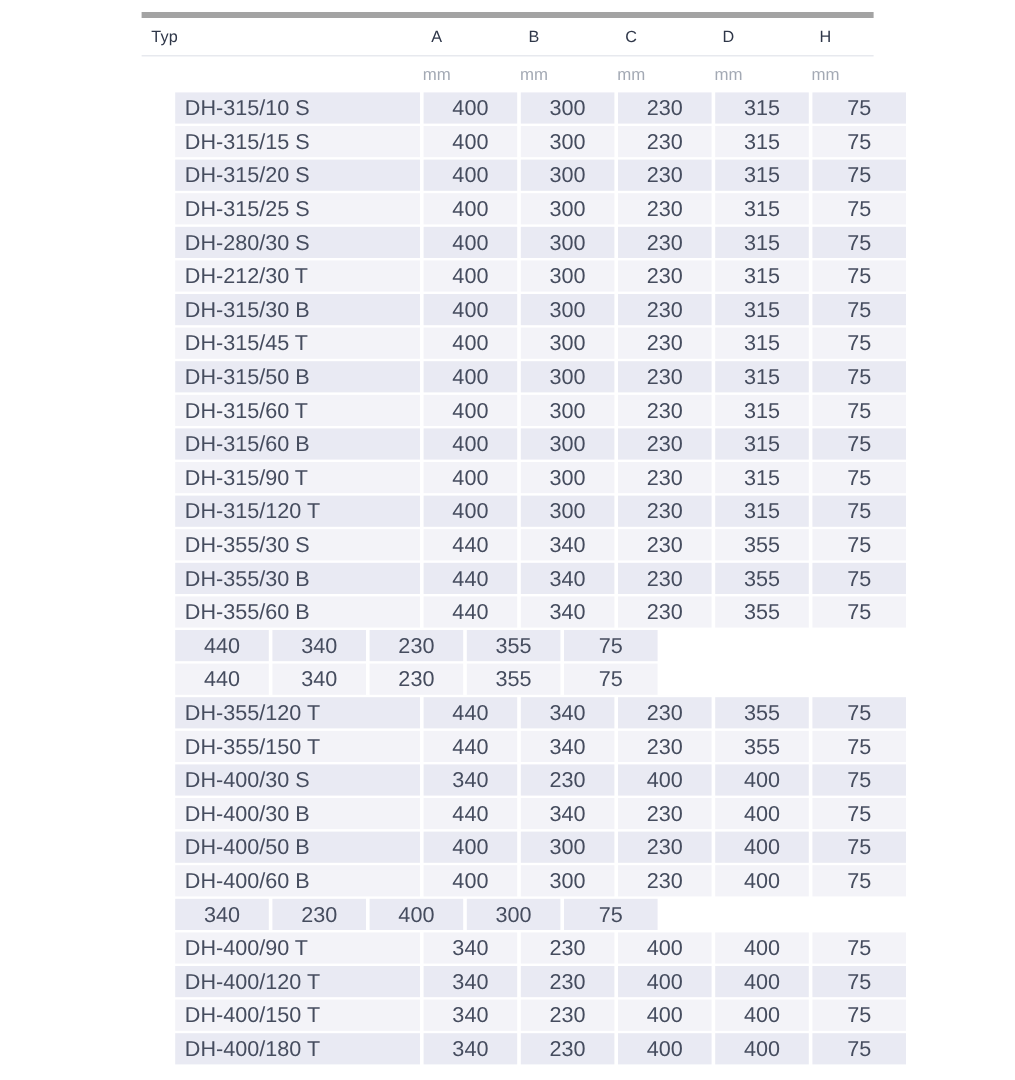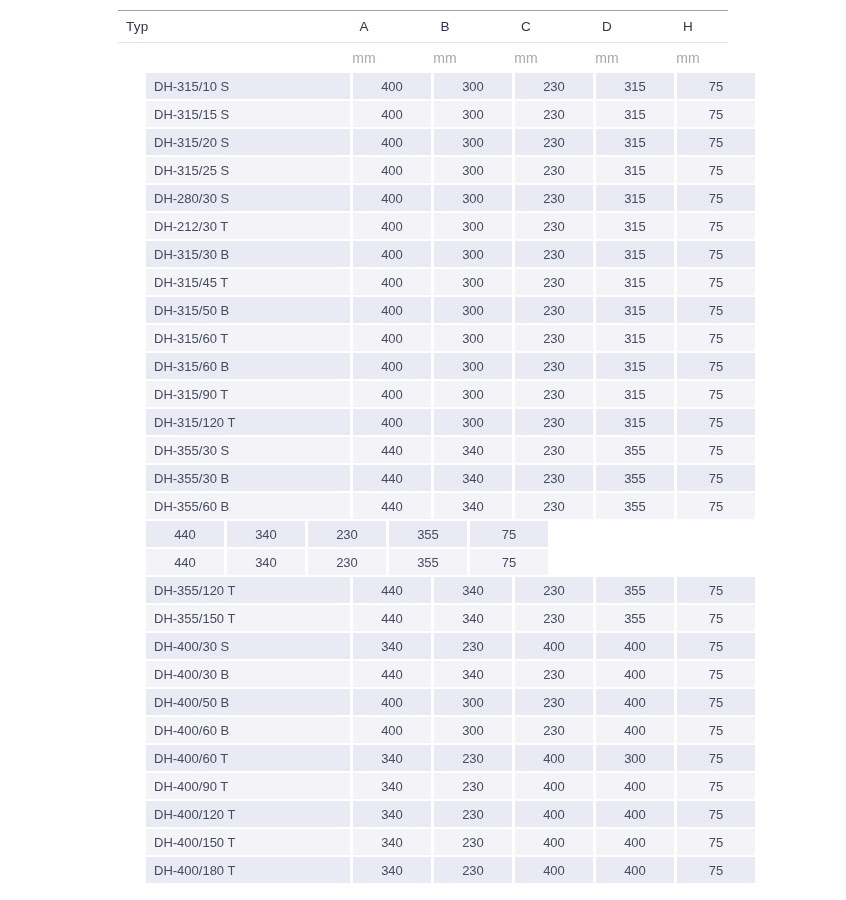--- a/index.html
+++ b/index.html
@@ -19,40 +19,40 @@
     position: absolute;
     left: 118px;
     top: 10px;
     width: 610px;
   }
   .header-row {
     display: flex;
     column-gap: 3px;
     align-items: center;
     height: 31px;
-    border-top: 1px solid #a3a3a3;
+    border-top: 5px solid #a3a3a3;
     border-bottom: 1px solid #e1e4ea;
     color: #2f3749;
     font-size: 13.5px;
   }
   .unit-row {
     display: flex;
     column-gap: 3px;
     align-items: center;
     height: 29px;
     color: #a3a9b4;
     font-size: 14px;
     margin-bottom: 1px;
   }
   .body-rows .body-row {
     display: flex;
     column-gap: 3px;
     height: 26px;
     margin-bottom: 2px;
-    font-size: 13px;
+    font-size: 18px;
     color: #454c5e;
     padding-left: 28px;
   }
   .body-rows .body-row:nth-child(odd) > div {
     background: #e9eaf3;
   }
   .body-rows .body-row:nth-child(even) > div {
     background: #f3f3f8;
   }
   .cell-typ {
@@ -277,21 +277,20 @@
         </div>
         <div class="body-row">
           <div class="cell-typ">DH-400/60 B</div>
           <div class="cell-num">400</div>
           <div class="cell-num">300</div>
           <div class="cell-num">230</div>
           <div class="cell-num">400</div>
           <div class="cell-num">75</div>
         </div>
         <div class="body-row">
-          <div class="cell-typ">DH-400/60 T</div>
           <div class="cell-num">340</div>
           <div class="cell-num">230</div>
           <div class="cell-num">400</div>
           <div class="cell-num">300</div>
           <div class="cell-num">75</div>
         </div>
         <div class="body-row">
           <div class="cell-typ">DH-400/90 T</div>
           <div class="cell-num">340</div>
           <div class="cell-num">230</div>

